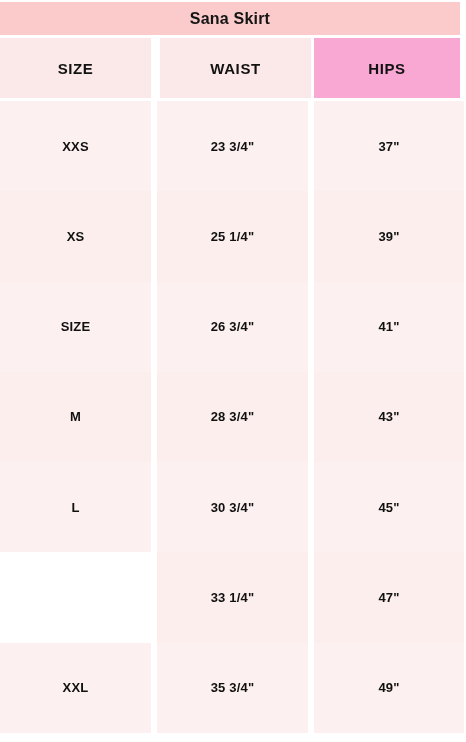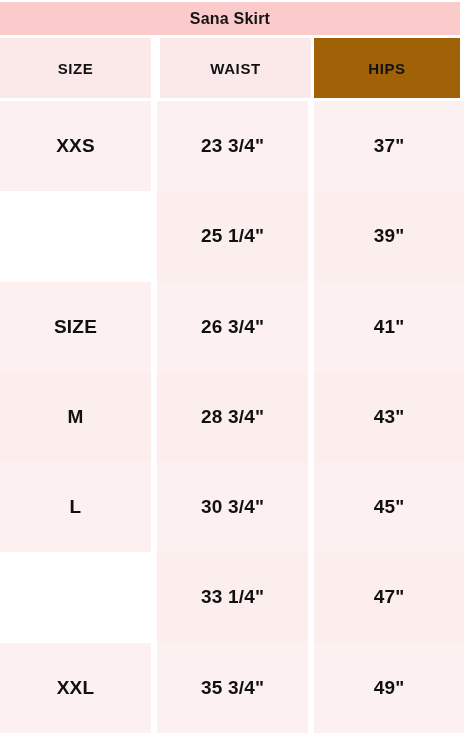--- a/index.html
+++ b/index.html
@@ -57,21 +57,21 @@
     display: flex;
     align-items: center;
     justify-content: center;
     font-size: 15px;
     font-weight: bold;
     color: #121212;
     letter-spacing: 0.6px;
   }
   .hc-size  { left: 0px;   width: 151px; background: #fbe8e8; }
   .hc-waist { left: 160px; width: 151px; background: #fbe8e8; }
-  .hc-hips  { left: 314px; width: 146px; background: #a16207; text-align: right; }
+  .hc-hips  { left: 314px; width: 146px; background: #f9a8d4; text-align: right; }
 
   
   .data-block {
     position: absolute;
     left: 0px;
     top: 101px;
     width: 464px;
     height: 632px;
   }
   .data-row {
@@ -82,21 +82,21 @@
   .data-row.tint-a .cell { background: #fcf1f0; }
   .data-row.tint-b .cell { background: #fbeeec; }
 
   .cell {
     position: absolute;
     top: 0;
     height: 100%;
     display: flex;
     align-items: center;
     justify-content: center;
-    font-size: 19px;
+    font-size: 13px;
     font-weight: bold;
     color: #101010;
     letter-spacing: 0.2px;
   }
   .cell.col-size  { left: 0px;   width: 151px; }
   .cell.col-waist { left: 157px; width: 151px; }
   .cell.col-hips  { left: 314px; width: 150px; }
 
   .cell.col-hips { background-blend-mode: normal; }
 </style>
@@ -117,20 +117,21 @@
 
   <div class="data-block">
 
     <div class="data-row tint-a">
       <div class="cell col-size">XXS</div>
       <div class="cell col-waist">23 3/4"</div>
       <div class="cell col-hips">37"</div>
     </div>
 
     <div class="data-row tint-b">
+      <div class="cell col-size">XS</div>
       <div class="cell col-waist">25 1/4"</div>
       <div class="cell col-hips">39"</div>
     </div>
 
     <div class="data-row tint-a">
       <div class="cell col-size">SIZE</div>
       <div class="cell col-waist">26 3/4"</div>
       <div class="cell col-hips">41"</div>
     </div>
 

